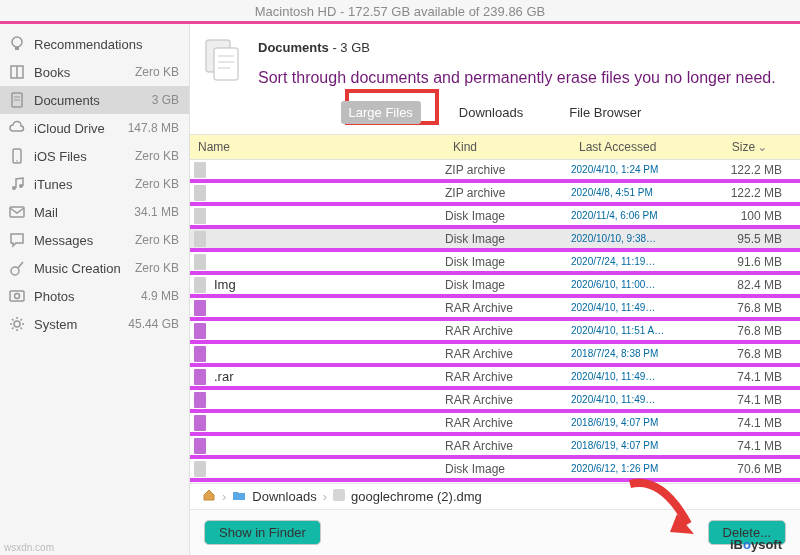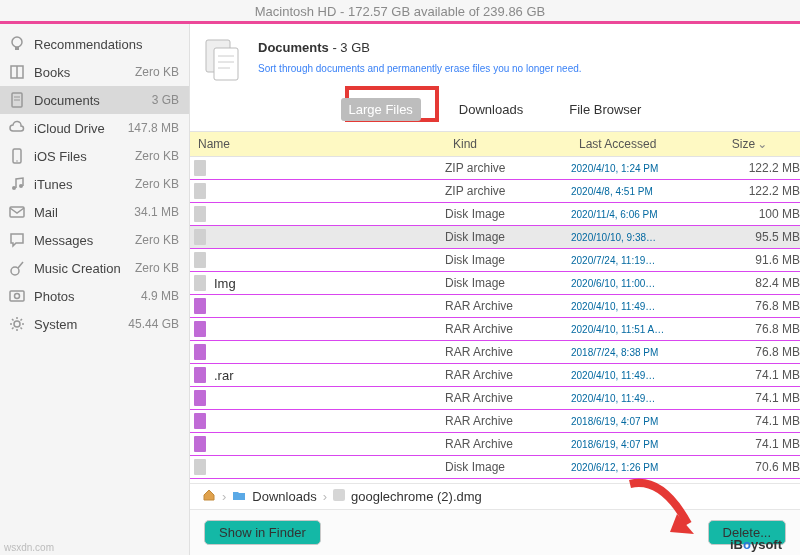--- a/index.html
+++ b/index.html
@@ -12,38 +12,38 @@
 .srow .ic{width:18px;height:18px;display:flex;align-items:center;justify-content:center;color:#8a8a8a}
 .srow .ic svg{width:18px;height:18px}
 .srow .lbl{flex:1;color:#444}
 .srow .sz{color:#8a8a8a;font-size:12px}
 .main{flex:1;display:flex;flex-direction:column}
 .header{display:flex;gap:14px;padding:14px 14px 8px 14px}
 .docicon{width:40px;height:46px}
 .docicon svg{width:40px;height:46px}
 .htxt h1{font-size:15px;font-weight:400;color:#222}
 .htxt h1 b{font-weight:600}
-.htxt p{font-size:10px;color:#3b82f6;margin-top:8px}
+.htxt p{font-size:16px;color:#701a75;margin-top:14px}
 .tabs{display:flex;justify-content:center;gap:30px;padding:6px 0 10px 0;position:relative}
 .tab{padding:4px 8px;color:#333}
 .tab.active{color:#fff;background:#bdbdbd;border-radius:3px;position:relative}
 .redbox{position:absolute;border:4px solid #e53935;pointer-events:none}
 .thead{display:flex;border-top:1px solid #e2e2e2;border-bottom:1px solid #e2e2e2;background:#fef9c3}
 .th{padding:5px 8px;color:#555;font-size:12px}
 .th.name{flex:0 0 255px}
 .th.kind{flex:0 0 126px}
 .th.last{flex:0 0 140px}
 .th.size{flex:1;text-align:center;padding-right:20px}
 .th.size:after{content:"⌄";margin-left:2px;color:#888}
 .rows{flex:1;overflow:hidden}
-.row{display:flex;align-items:center;height:23px;border-bottom:1px solid #d946ef}
+.row{display:flex;align-items:center;height:23px;border-bottom:4px solid #d946ef}
 .row .cname{flex:0 0 255px;display:flex;align-items:center;padding-left:2px;gap:6px;white-space:nowrap;overflow:hidden}
 .row .ckind{flex:0 0 126px;color:#555;font-size:12px}
 .row .clast{flex:0 0 140px;color:#0369a1;font-size:10px;white-space:nowrap;overflow:hidden}
-.row .csize{flex:1;text-align:right;color:#555;font-size:12px}
+.row .csize{flex:1;text-align:right;padding-right:18px;color:#555;font-size:12px}
 .row.sel{background:#e9e9e9}
 .ficon{width:16px;height:20px;display:inline-block}
 .ficon.gray svg rect{fill:#d0d0d0}
 .ficon.purple svg rect{fill:#c06bd6}
 .bread{display:flex;align-items:center;gap:6px;padding:5px 12px;border-top:1px solid #e6e6e6;font-size:11px;color:#666}
 .bread .chev{color:#bbb}
 .footer{display:flex;align-items:center;justify-content:space-between;padding:10px 14px;border-top:1px solid #e6e6e6;background:#fbfbfb;position:relative}
 .btn{background:#14b8a6;border:1px solid #c8c8c8;border-radius:5px;padding:4px 14px;font-size:13px;color:#333}
 .arrow{position:absolute;right:88px;top:-44px;width:90px;height:90px;pointer-events:none}
 .logo{position:absolute;right:18px;bottom:0;font-size:22px;font-weight:700;color:#1a1a1a}

